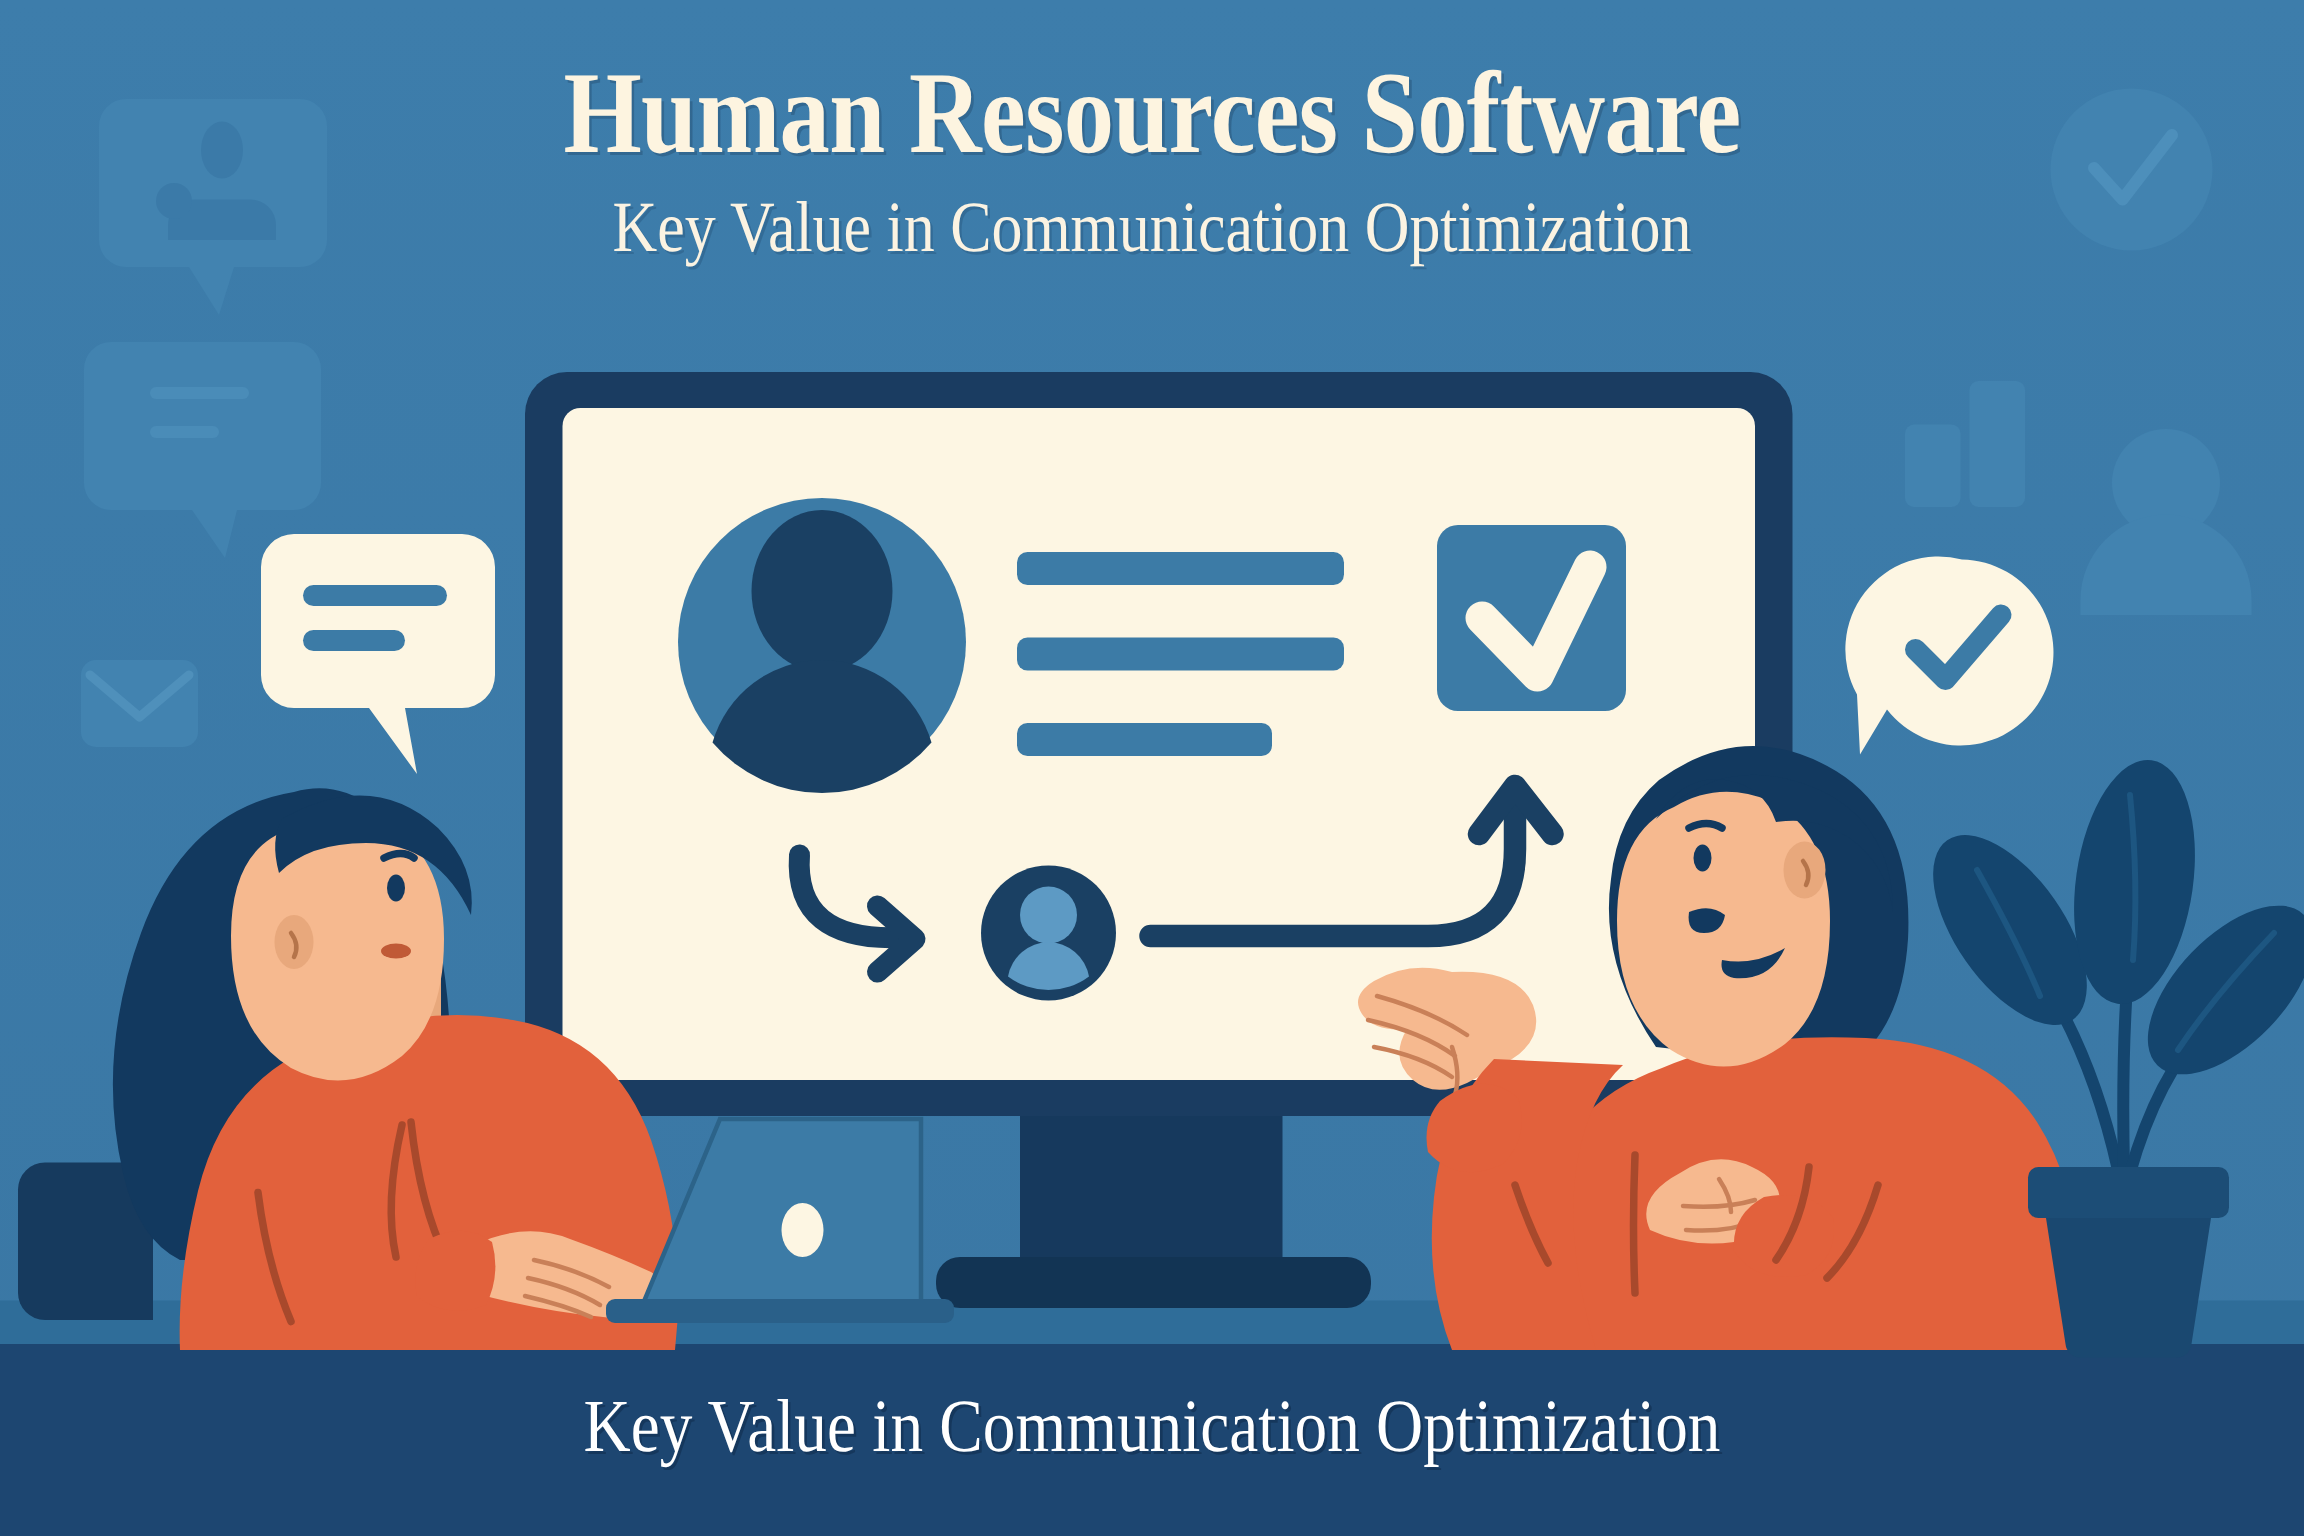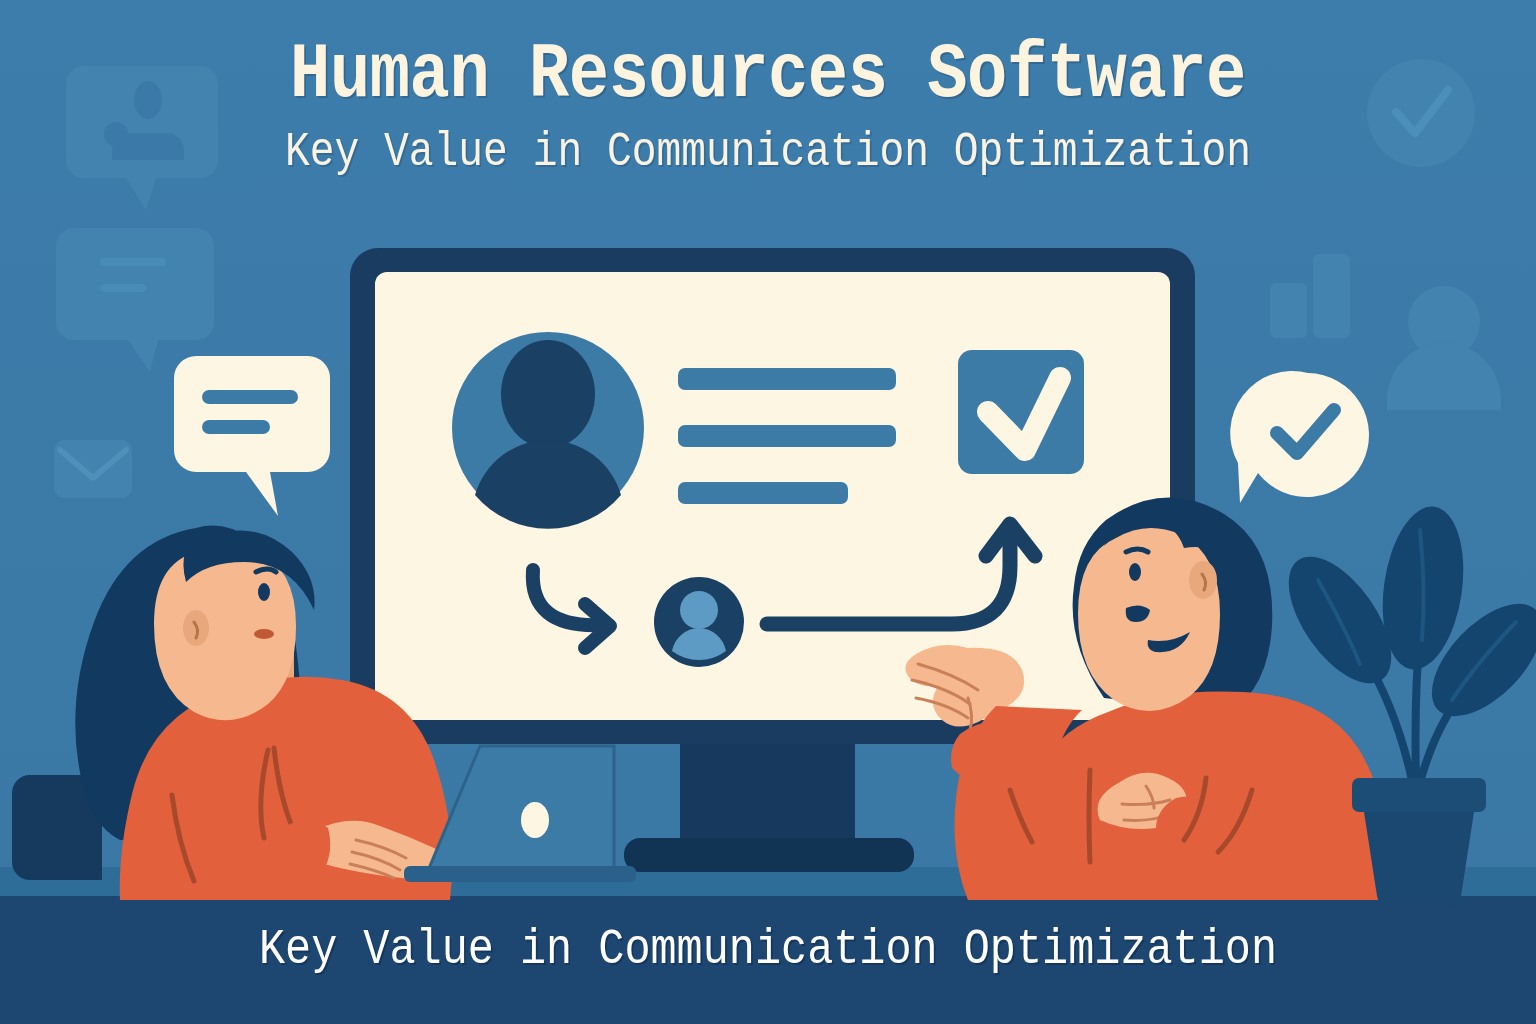--- a/index.html
+++ b/index.html
@@ -5,21 +5,21 @@
   html, body {
     margin: 0;
     padding: 0;
     background: #2e5f85;
   }
   #stage {
     position: relative;
     width: 1536px;
     height: 1024px;
     overflow: hidden;
-    font-family: Liberation Mono, monospace;
+    font-family: Liberation Serif, serif;
     background: #3b7aa8;
   }
   #bg-svg, #art-svg {
     position: absolute;
     left: 0;
     top: 0;
     width: 1536px;
     height: 1024px;
   }
   .txt-layer {

